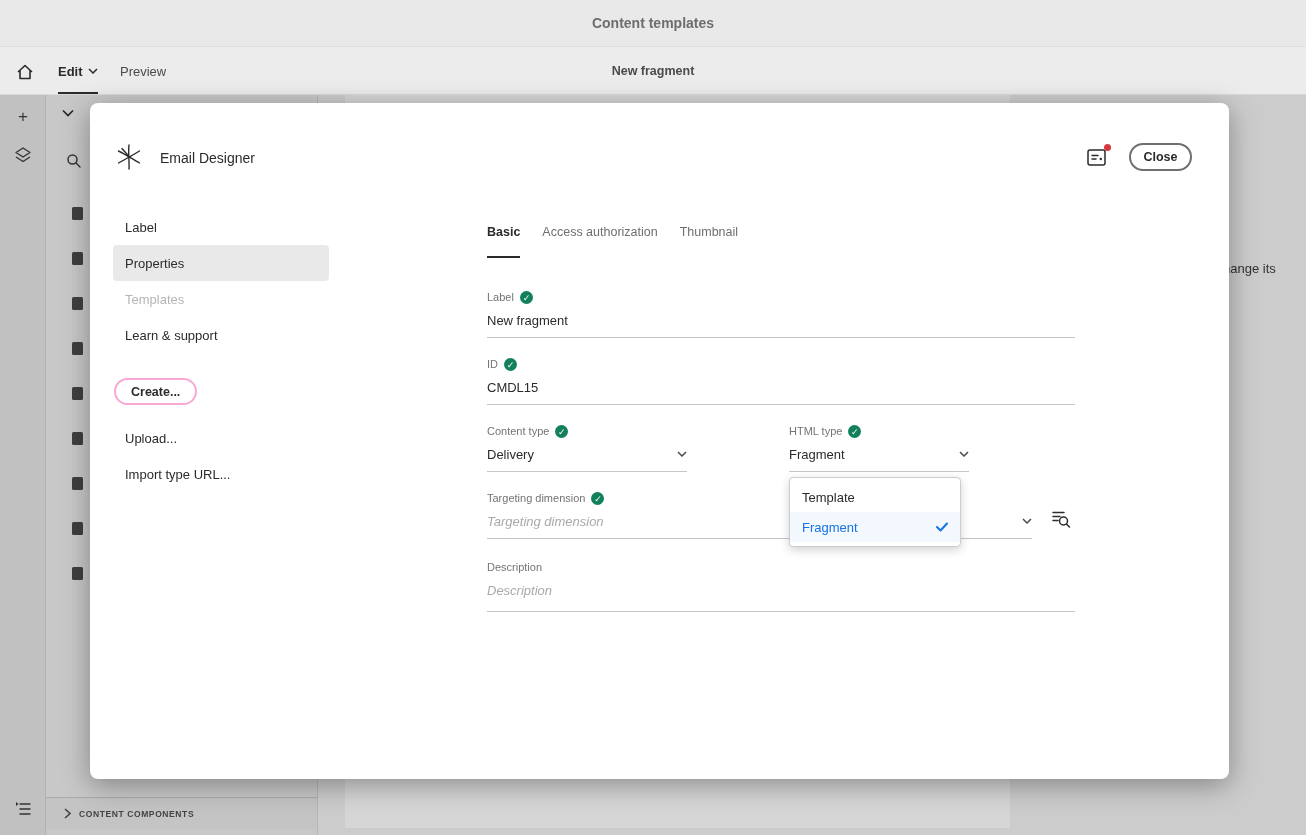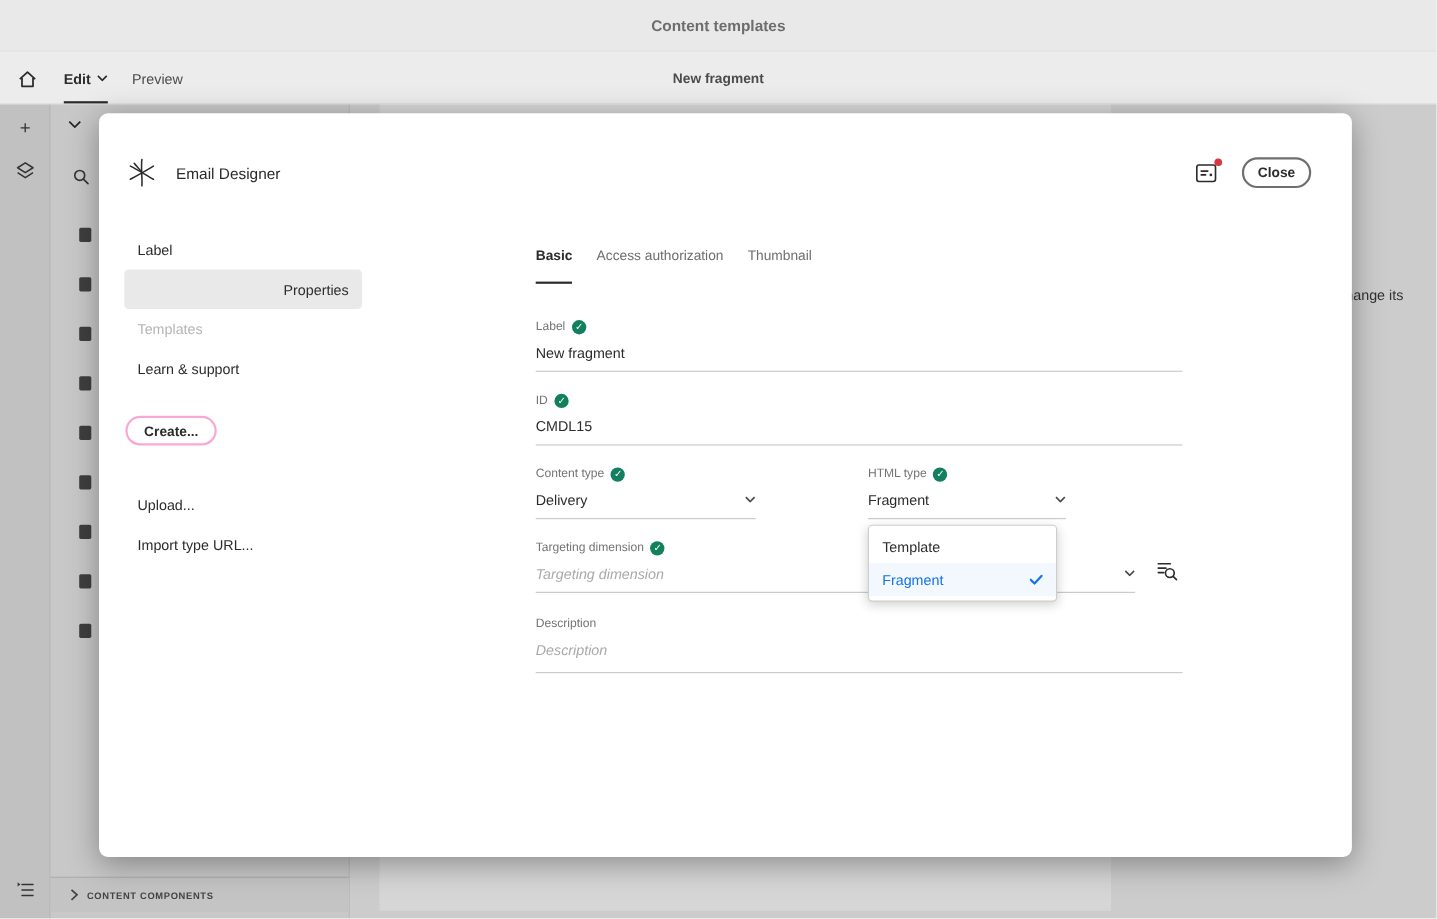--- a/index.html
+++ b/index.html
@@ -83,28 +83,28 @@
   .modal-title { position:absolute; left:70px; top:47px; font-size:14px; color:#2b2b2b; }
   .modal-feedback { position:absolute; left:996px; top:44px; width:22px; height:22px; }
   .close-btn { position:absolute; left:1039px; top:40px; width:63px; height:28px;
     border:2px solid #6f6f6f; border-radius:14px; background:#fff; font-family:inherit;
     font-weight:bold; font-size:12.5px; color:#2b2b2b;
     display:flex; align-items:center; justify-content:center; }
 
   .nav { position:absolute; left:23px; top:106px; width:216px; }
   .nav-item { height:36px; display:flex; align-items:center; padding:0 12px;
     font-size:13px; color:#2b2b2b; border-radius:4px; }
-  .nav-item.selected { background:#e9e9e9;justify-content:flex-end; }
+  .nav-item.selected { background:#e9e9e9; }
   .nav-item.disabled { color:#b5b5b5; }
   .create-btn { position:absolute; left:24px; top:275px; height:27px; padding:0 15px;
     border:2px solid #f9a8d4; border-radius:14px; background:#fff; font-family:inherit;
     font-weight:bold; font-size:12.5px; color:#2b2b2b;
     display:flex; align-items:center; justify-content:center; }
   .nav-link { position:absolute; left:23px; width:216px; height:36px;
-    display:flex; align-items:flex-end; padding:0 12px; font-size:13px; color:#2b2b2b; }
+    display:flex; align-items:flex-start; padding:0 12px; font-size:13px; color:#2b2b2b; }
   .nav-upload { top:328px; }
   .nav-import { top:364px; }
 
   .tabs { position:absolute; left:397px; top:122px; height:33px; display:flex; gap:22px; }
   .tab { position:relative; height:33px; display:flex; align-items:flex-start;
     font-size:12.5px; color:#6e6e6e; }
   .tab.selected { color:#2b2b2b; font-weight:bold; }
   .tab.selected::after { content:""; position:absolute; left:0; right:0; bottom:0;
     height:2px; background:#2b2b2b; }
 

